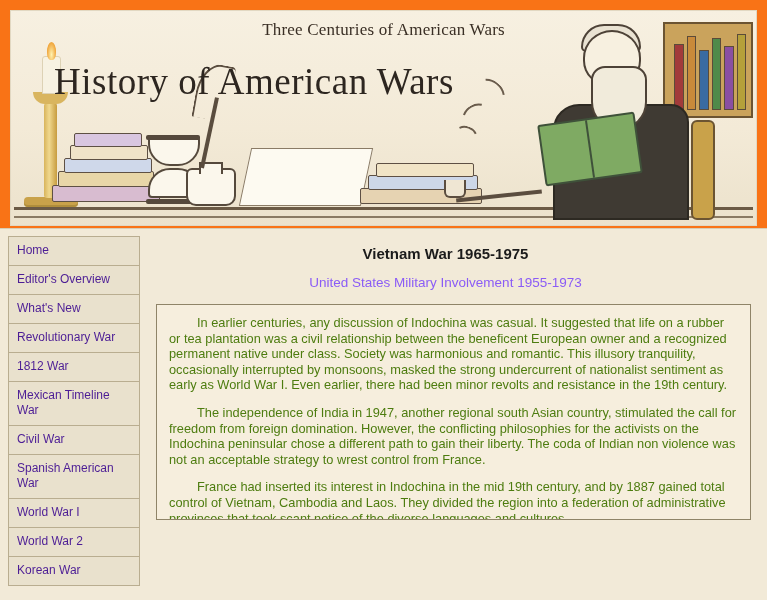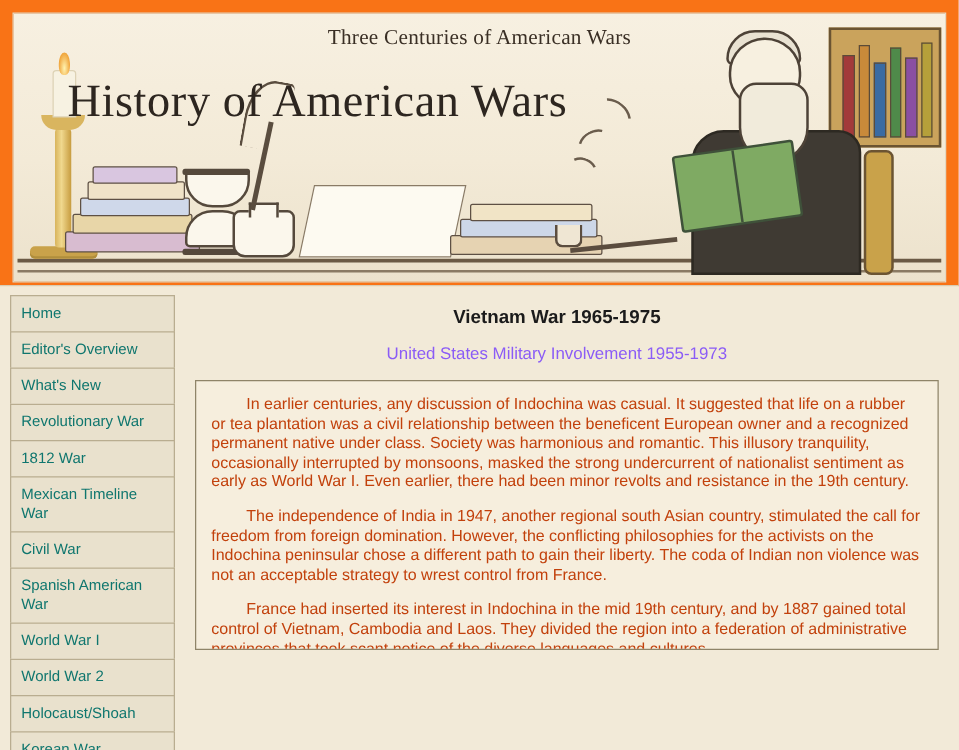--- a/index.html
+++ b/index.html
@@ -315,21 +315,21 @@
     width: 132px;
   }
   .nav-item {
     display: block;
     box-sizing: border-box;
     width: 132px;
     padding: 6px 8px 7px 8px;
     background: #e9e1cd;
     border: 1px solid #b9ad90;
     border-bottom: none;
-    color: #0f766e;
+    color: #4c1d95;
     font-size: 12px;
     line-height: 15px;
     cursor: pointer;
   }
   .nav-item:last-child {
     border-bottom: 1px solid #b9ad90;
   }
 
   
   .main {
@@ -370,21 +370,21 @@
     background: #f6eedd;
     height: 216px;
     overflow: hidden;
     box-sizing: border-box;
   }
   .article p {
     margin: 0 0 12px 0;
     text-indent: 28px;
     font-size: 12.8px;
     line-height: 15.6px;
-    color: #c2410c;
+    color: #4d7c0f;
     text-align: left;
   }
 </style>
 </head>
 <body>
 
 <div id="page">
 
   <div class="banner">
     <div class="banner-inner"></div>
@@ -466,21 +466,20 @@
       <a class="nav-item">Home</a>
       <a class="nav-item">Editor's Overview</a>
       <a class="nav-item">What's New</a>
       <a class="nav-item">Revolutionary War</a>
       <a class="nav-item">1812 War</a>
       <a class="nav-item">Mexican Timeline War</a>
       <a class="nav-item">Civil War</a>
       <a class="nav-item">Spanish American War</a>
       <a class="nav-item">World War I</a>
       <a class="nav-item">World War 2</a>
-      <a class="nav-item">Holocaust/Shoah</a>
       <a class="nav-item">Korean War</a>
 
     </nav>
 
     <div class="main">
       <h2 class="subtitle-1">Vietnam War 1965-1975</h2>
       <div class="subtitle-2">United States Military Involvement 1955-1973</div>
 
       <div class="article">
         <p>In earlier centuries, any discussion of Indochina was casual. It suggested that life on a rubber or tea plantation was a civil relationship between the beneficent European owner and a recognized permanent native under class. Society was harmonious and romantic. This illusory tranquility, occasionally interrupted by monsoons, masked the strong undercurrent of nationalist sentiment as early as World War I. Even earlier, there had been minor revolts and resistance in the 19th century.</p>

